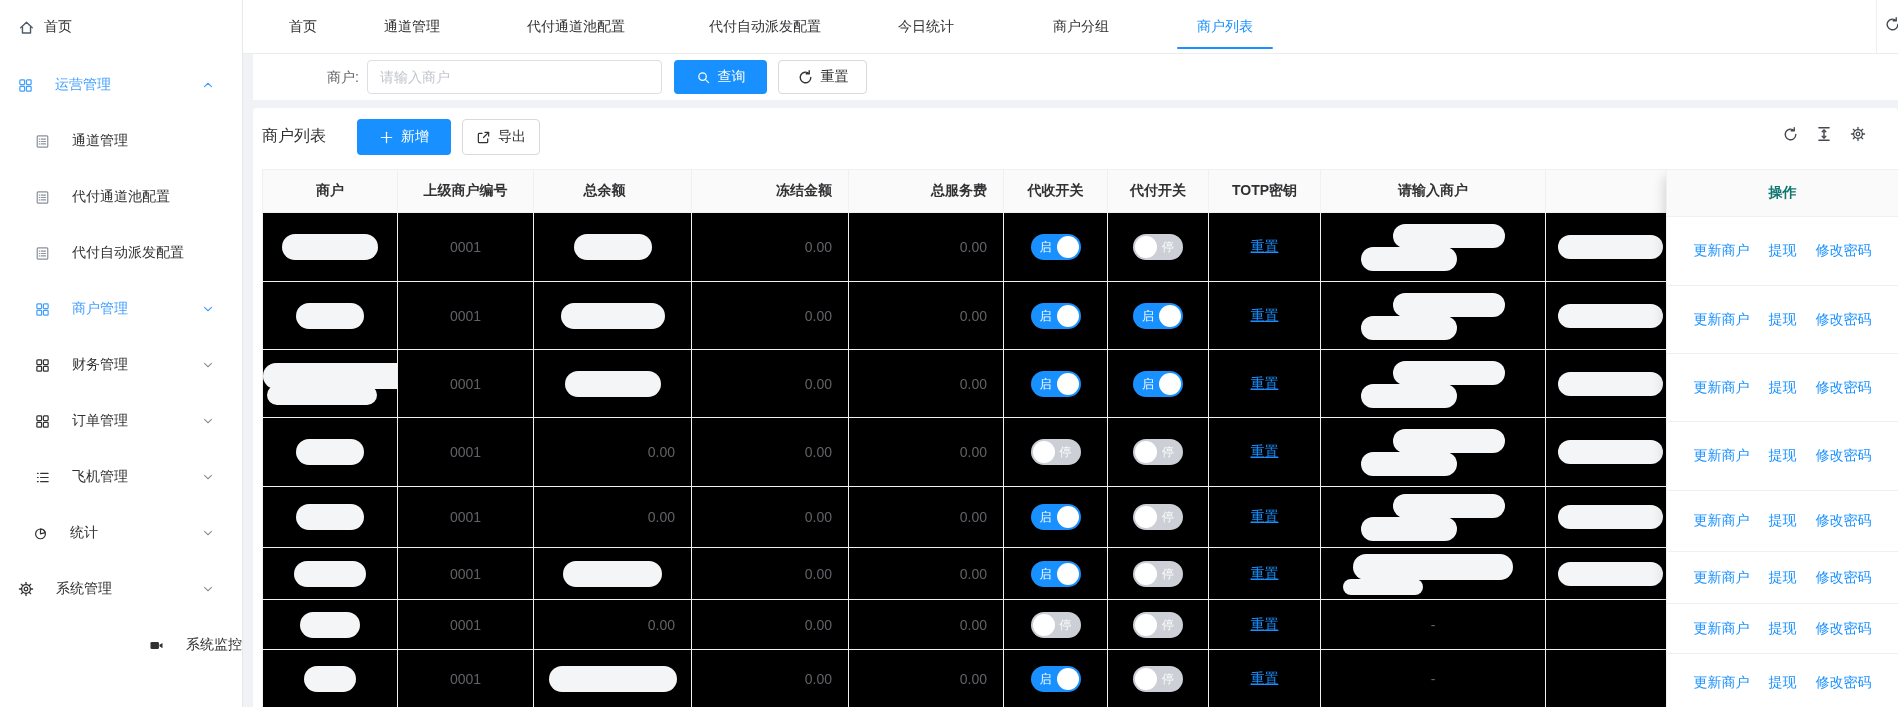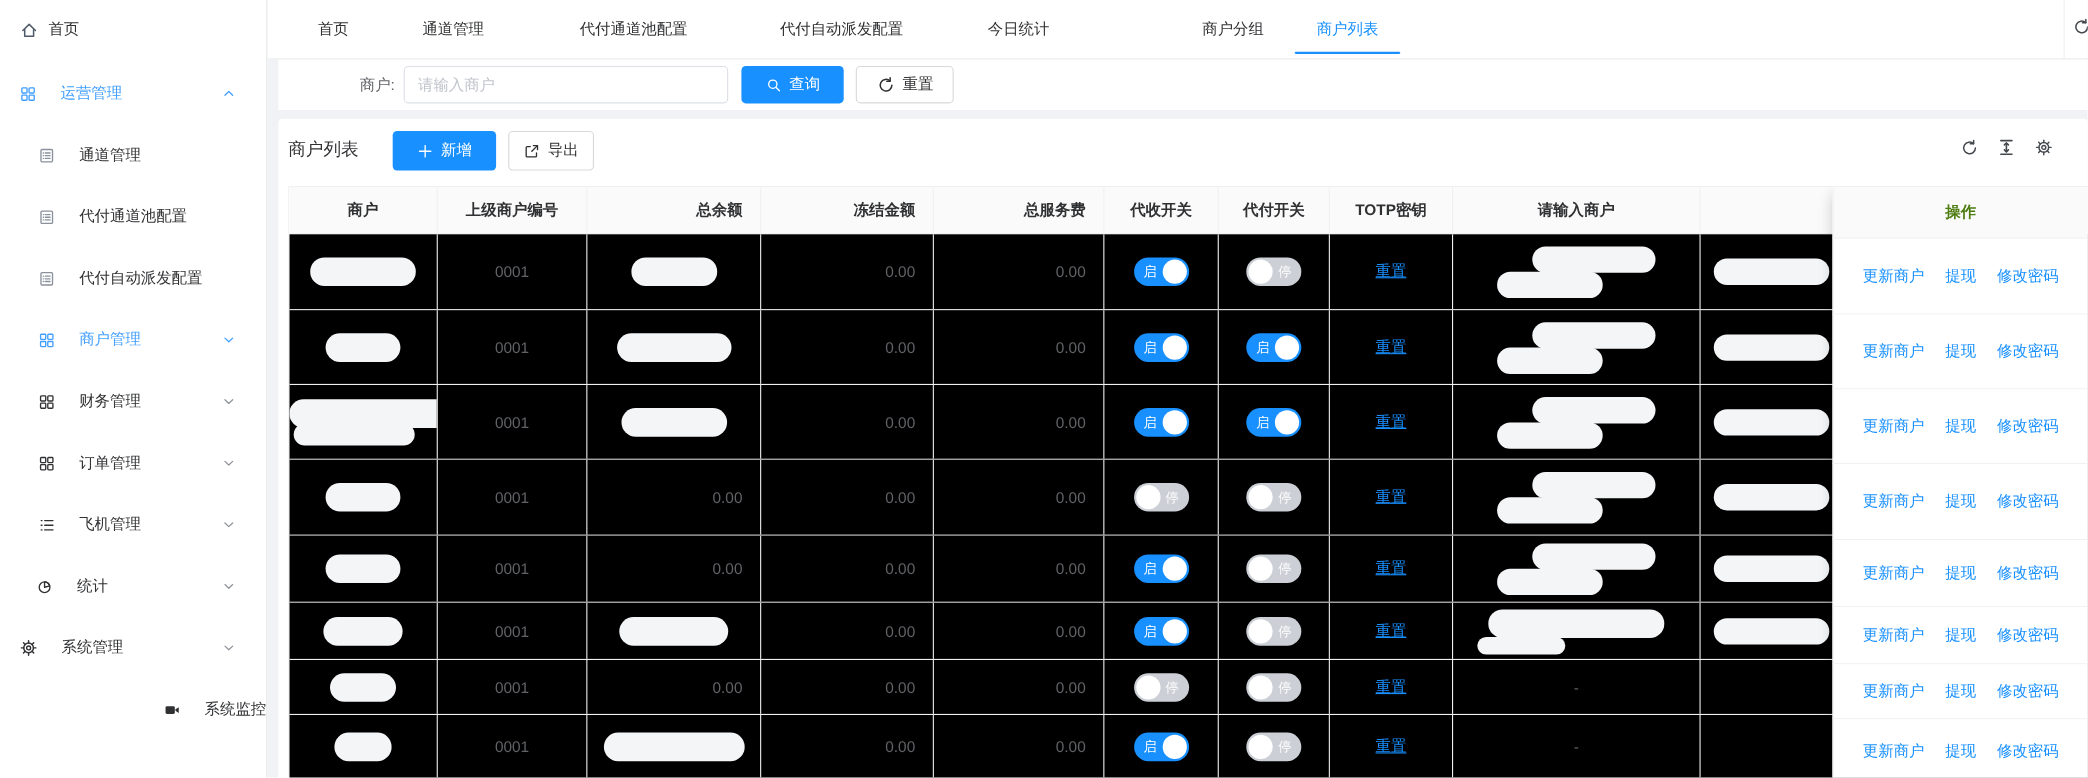--- a/index.html
+++ b/index.html
@@ -71,21 +71,21 @@
   .td.al-r { justify-content: flex-end; padding-right: 16px; }
   .td.flexfill { flex: 1 1 auto; }
   .link { color: #1890ff; cursor: pointer; white-space: nowrap; }
   .link.u { text-decoration: underline; }
 
   
   .ops { position: absolute; right: 0; top: 0; bottom: 0; width: 232px; background: #fff;
          box-shadow: -9px 0 12px -8px rgba(0,0,0,.18); z-index: 5; }
   .ops .oh { height: 48px; background: #fafafa; border-top: 1px solid #f0f0f0; border-bottom: 1px solid #f0f0f0;
              border-left: 1px solid #f0f0f0; display: flex; align-items: center; justify-content: center;
-             color: #4d7c0f; font-weight: bold; }
+             color: #0f766e; font-weight: bold; }
   .ops .or { display: flex; align-items: center; justify-content: center; gap: 19px;
              border-bottom: 1px solid #f0f0f0; border-left: 1px solid #f0f0f0; background: #fff; }
 
   
   .toggle { width: 50px; height: 26px; border-radius: 13px; position: relative; cursor: pointer; flex: 0 0 auto; }
   .toggle.on  { background: #1890ff; }
   .toggle.off { background: #ccd0d6; }
   .toggle .knob { position: absolute; top: 2px; width: 22px; height: 22px; border-radius: 50%; background: #fff; }
   .toggle.on  .knob { right: 2px; }
   .toggle.off .knob { left: 2px; }
@@ -289,21 +289,21 @@
 </div>
 
 <div class="main">
   <div class="topnav">
     <div id="tabs">
         <div class="tab" style="left: 60px;">首页</div>
         <div class="tab" style="left: 169px;">通道管理</div>
         <div class="tab" style="left: 333px;">代付通道池配置</div>
         <div class="tab" style="left: 522px;">代付自动派发配置</div>
         <div class="tab" style="left: 683px;">今日统计</div>
-        <div class="tab" style="left: 878px;">商户分组</div>
+        <div class="tab" style="left: 838px;">商户分组</div>
         <div class="tab active" style="left: 982px;">商户列表</div>
       </div>
     <div class="nav-divider"></div>
     <span class="nav-refresh icn">
         <svg width="17" height="17" viewBox="0 0 16 16" fill="none" stroke="currentColor" stroke-width="1.3" stroke-linecap="round" stroke-linejoin="round">
           <path d="M13 8a5 5 0 1 1-1.6-3.7"></path>
           <polyline points="11.5,1.6 11.5,4.5 8.6,4.5"></polyline>
         </svg>
       </span>
   </div>
@@ -384,21 +384,21 @@
 
     <div class="tbl">
       <div id="tbl-main">
           <div class="tr head" style="height: 44px;">
             <div class="td" style="width: 135px; font-weight: bold;">
               <span>商户</span>
             </div>
             <div class="td" style="width: 136px; font-weight: bold;">
               <span>上级商户编号</span>
             </div>
-            <div class="td al-r" style="width: 158px; font-weight: bold;">
+            <div class="td al-r" style="width: 158px; font-weight: bold; justify-content: center;">
               <span>总余额</span>
             </div>
             <div class="td al-r" style="width: 157px; font-weight: bold;">
               <span>冻结金额</span>
             </div>
             <div class="td al-r" style="width: 155px; font-weight: bold;">
               <span>总服务费</span>
             </div>
             <div class="td" style="width: 104px; font-weight: bold;">
               <span>代收开关</span>

